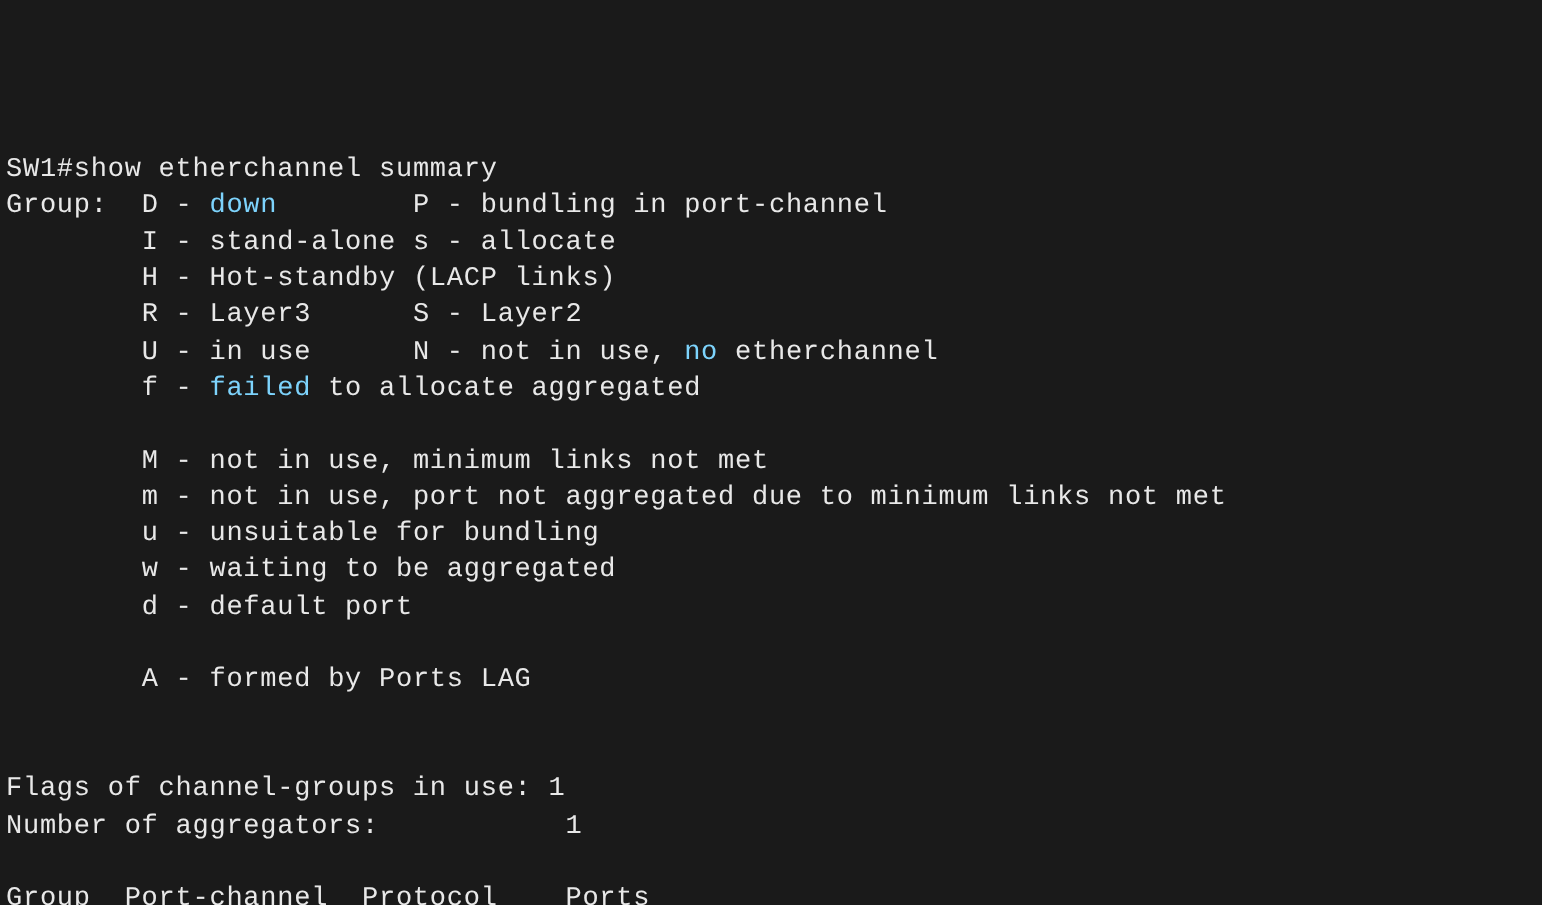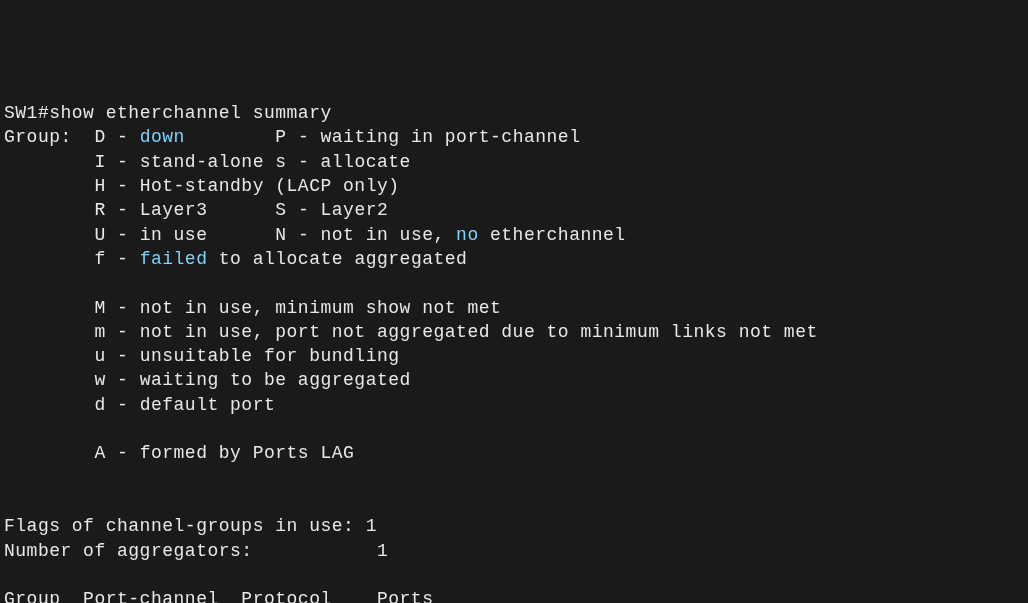--- a/index.html
+++ b/index.html
@@ -20,28 +20,28 @@
     .red {
       color: #7dd3fc;
     }
   </style>
 </head>
 <body>
 
 
 
 <span><span>SW1#</span><span>show etherchannel summary</span>
-<span>Group:</span>  <span>D</span><span> - </span><span class="red">down</span>        <span>P</span><span> - </span><span>waiting in port-channel</span>
+<span>Group:</span>  <span>D</span><span> - </span><span class="red">down</span>        <span>P</span><span> - </span><span>bundling in port-channel</span>
         <span>I</span><span> - </span><span>stand-alone</span> <span>s</span><span> - </span><span>allocate</span>
-        <span>H</span><span> - </span><span>Hot-standby (LACP only)</span>
+        <span>H</span><span> - </span><span>Hot-standby (LACP links)</span>
         <span>R</span><span> - </span><span>Layer3</span>      <span>S</span><span> - </span><span>Layer2</span>
         <span>U</span><span> - </span><span>in use</span>      <span>N</span><span> - </span><span>not in use, </span><span class="red">no</span><span> etherchannel</span>
         <span>f</span><span> - </span><span class="red">failed</span><span> to allocate aggregated</span>
 
-        <span>M</span><span> - </span><span>not in use, minimum show not met</span>
+        <span>M</span><span> - </span><span>not in use, minimum links not met</span>
         <span>m</span><span> - </span><span>not in use, port not aggregated due to minimum links not met</span>
         <span>u</span><span> - </span><span>unsuitable for bundling</span>
         <span>w</span><span> - </span><span>waiting to be aggregated</span>
         <span>d</span><span> - </span><span>default port</span>
 
         <span>A</span><span> - </span><span>formed by Ports LAG</span>
 
 
 <span>Flags of channel-groups in use: </span><span>1</span>
 <span>Number of aggregators:           </span><span>1</span>

